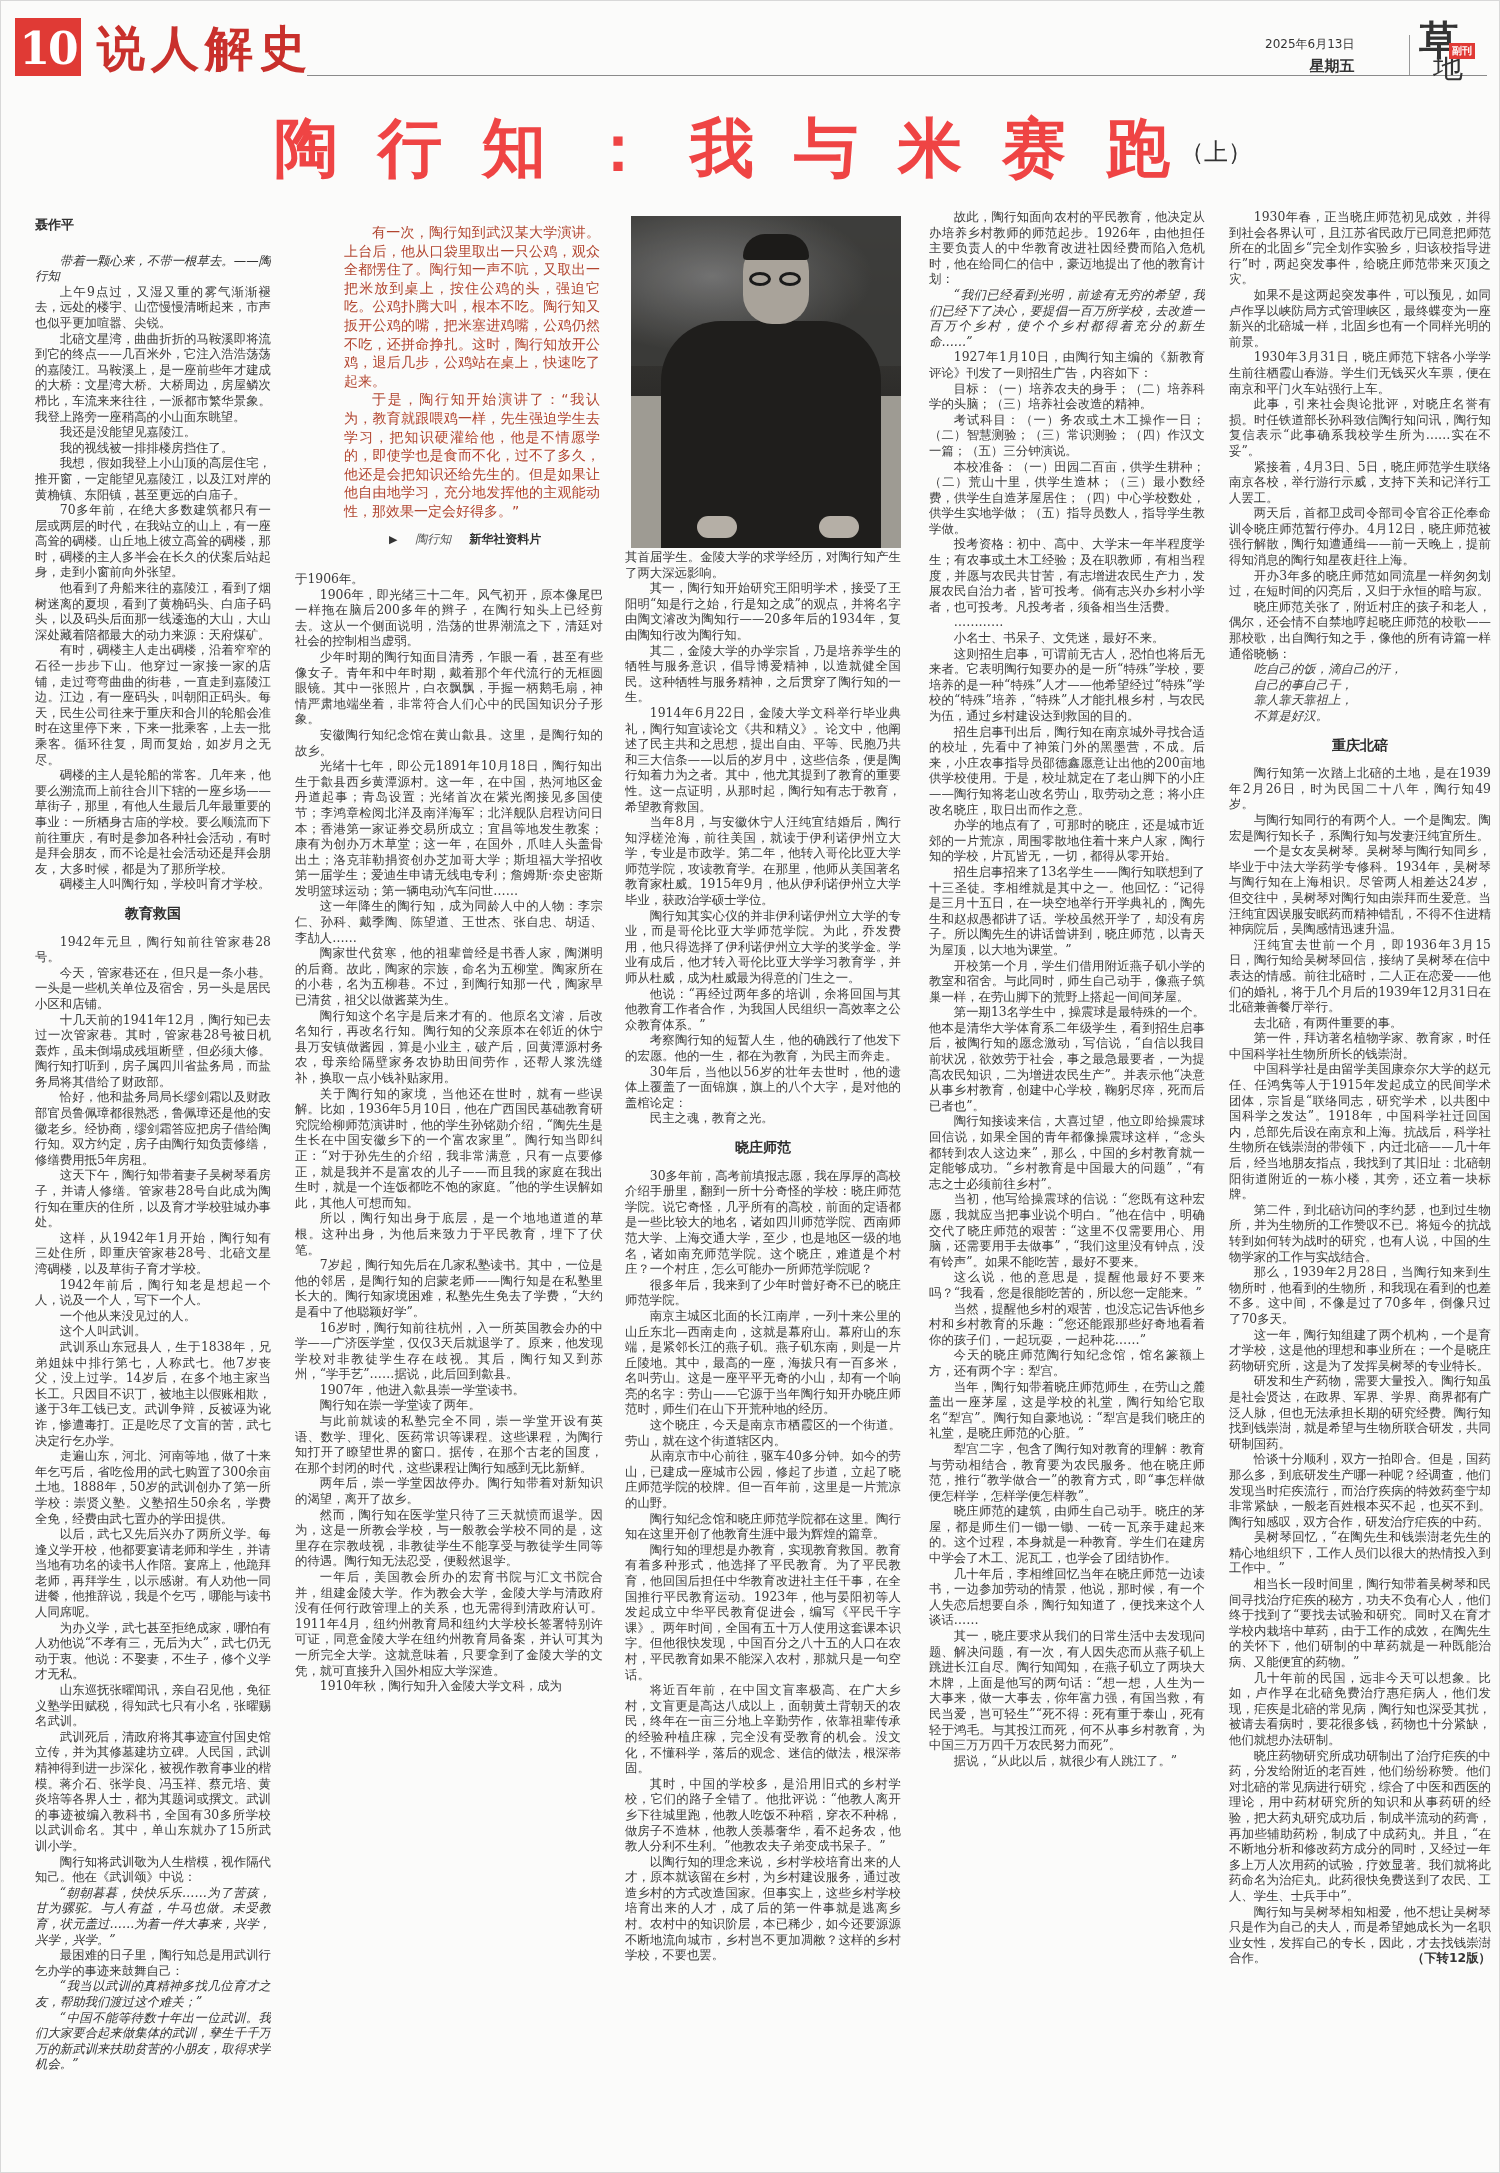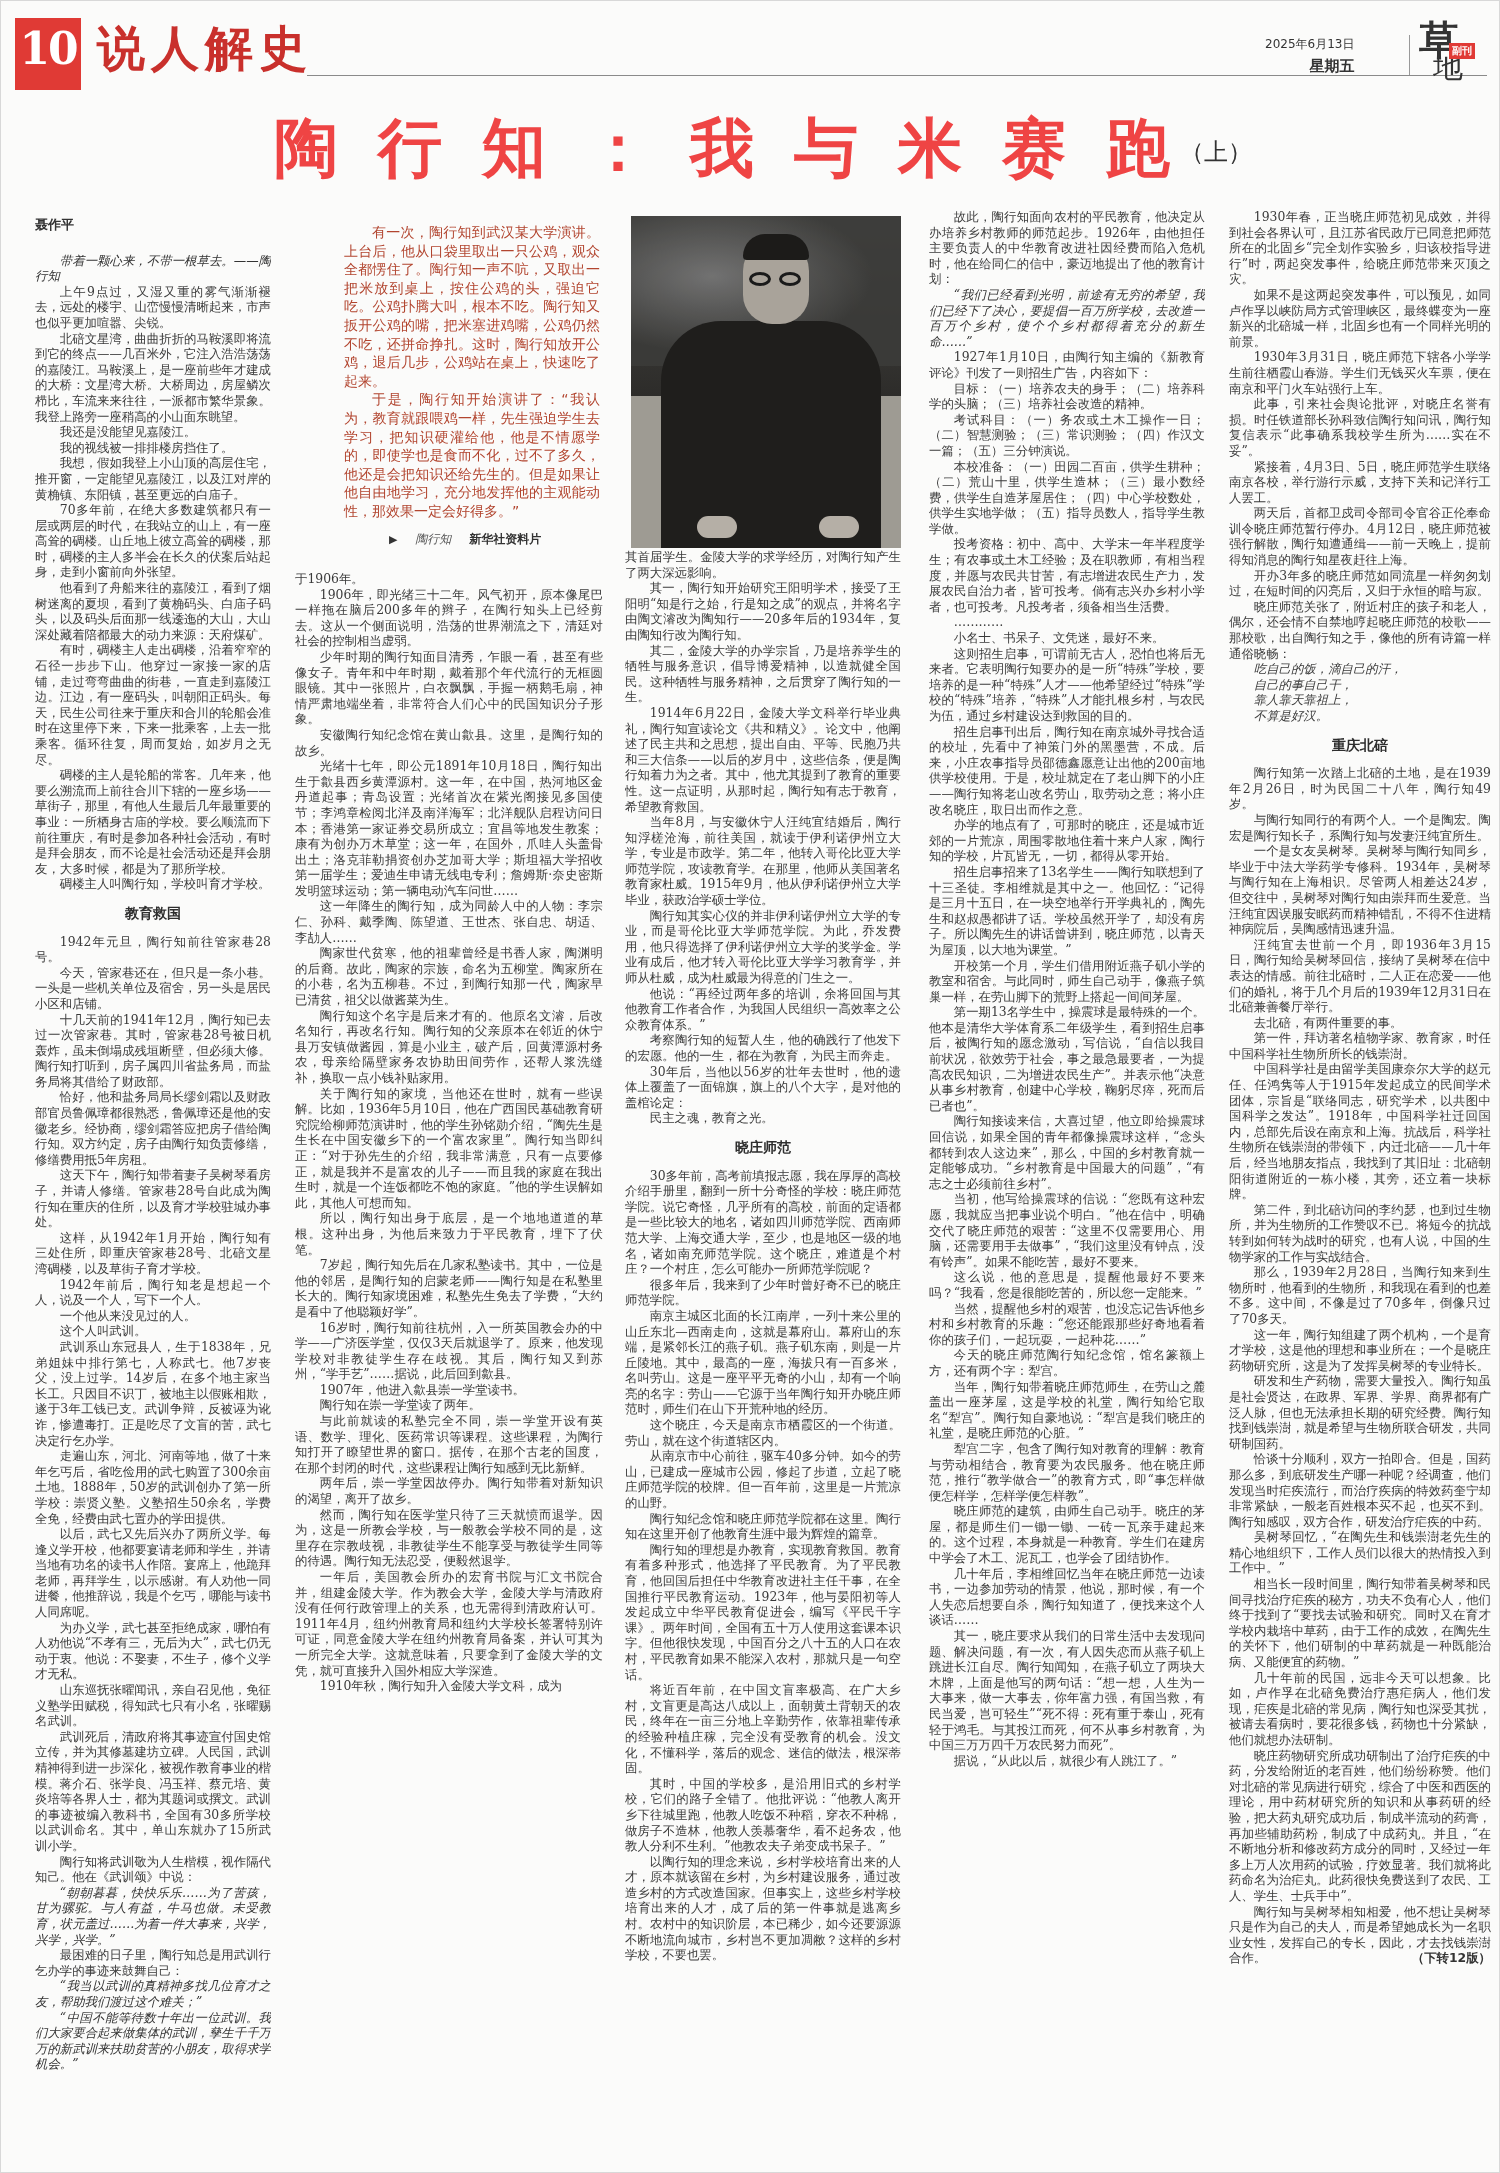--- a/index.html
+++ b/index.html
@@ -2,21 +2,21 @@
 <html><head>
   <meta charset="utf-8">
   <style>
     * { box-sizing: border-box; margin: 0; padding: 0; }
     html, body { width: 1500px; height: 2173px; background: #f4f3f1; overflow: hidden; }
     body { font-family: "DejaVu Serif", "Liberation Serif", serif; color: #2a2a2a; position: relative; }
     .page { position: absolute; left: 0; top: 0; width: 1500px; height: 2173px; background: #fbfbfa; border: 1px solid #d8d8d8; }
 
     
     .masthead { position: absolute; left: 14px; top: 14px; width: 1472px; height: 64px; }
-    .page-num { position: absolute; left: 0; top: 3px; width: 66px; height: 72px; background: #e03a35; color: #fff; font-family: "DejaVu Serif", serif; font-weight: bold; font-size: 44px; line-height: 62px; text-align: center; letter-spacing: -2px; }
+    .page-num { position: absolute; left: 0; top: 3px; width: 66px; height: 58px; background: #e03a35; color: #fff; font-family: "DejaVu Serif", serif; font-weight: bold; font-size: 44px; line-height: 62px; text-align: center; letter-spacing: -2px; }
     .section-name { position: absolute; left: 82px; top: 6px; font-family: Liberation Sans, sans-serif; font-weight: bold; font-size: 48px; color: #c9302c; letter-spacing: 6px; line-height: 56px; }
     .header-rule { position: absolute; left: 292px; top: 60px; width: 1180px; height: 1px; background: #8a8a8a; }
     .date-block { position: absolute; left: 1250px; top: 18px; text-align: right; font-family: "DejaVu Sans", "Liberation Sans", sans-serif; color: #333; }
     .date-line { font-size: 12px; font-weight: normal; line-height: 22px; }
     .weekday-line { font-size: 15px; font-weight: bold; line-height: 22px; }
     .date-divider { position: absolute; left: 1394px; top: 20px; width: 1px; height: 40px; background: #999; }
     .logo { position: absolute; left: 1404px; top: 10px; width: 62px; height: 56px; }
     .logo-brush { position: absolute; left: 0; top: 0; font-size: 40px; font-weight: bold; color: #333; line-height: 30px; font-family: "DejaVu Serif", serif; }
     .logo-brush2 { position: absolute; left: 14px; top: 28px; font-size: 30px; color: #333; line-height: 28px; font-family: "DejaVu Serif", serif; }
     .logo-badge { position: absolute; left: 30px; top: 18px; background: #e03a35; color: #fff; font-size: 10px; font-weight: bold; padding: 1px 3px; font-family: "DejaVu Sans", sans-serif; }

